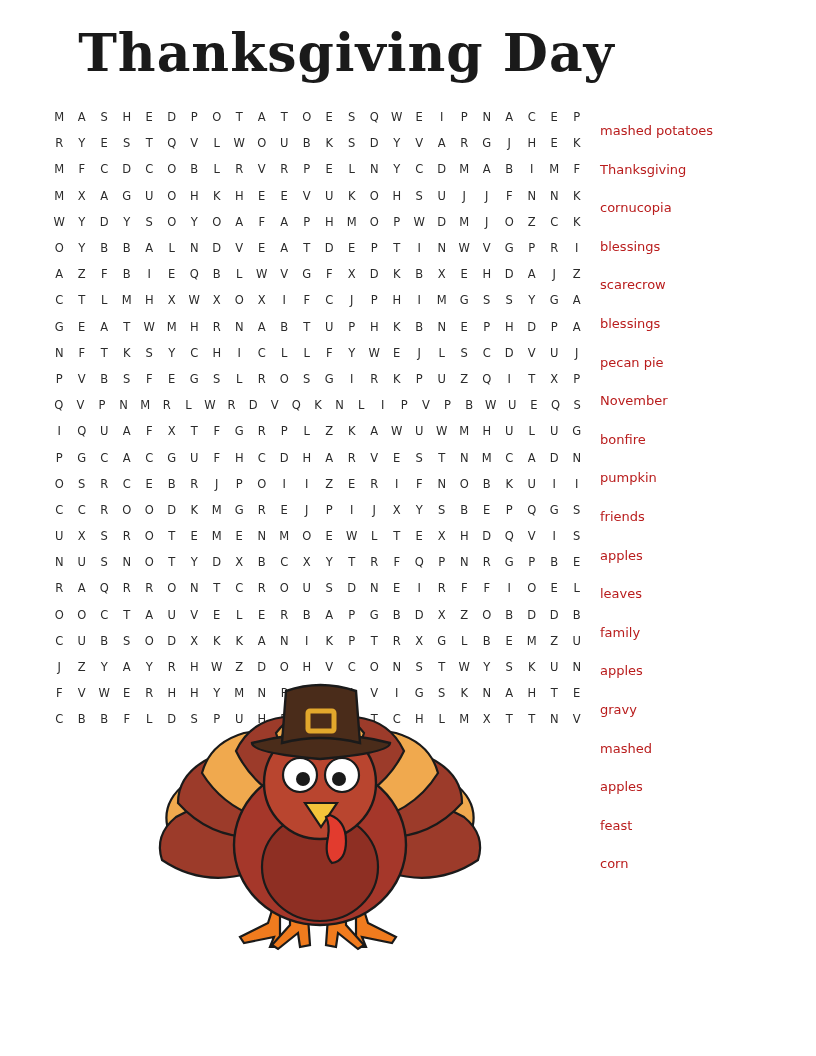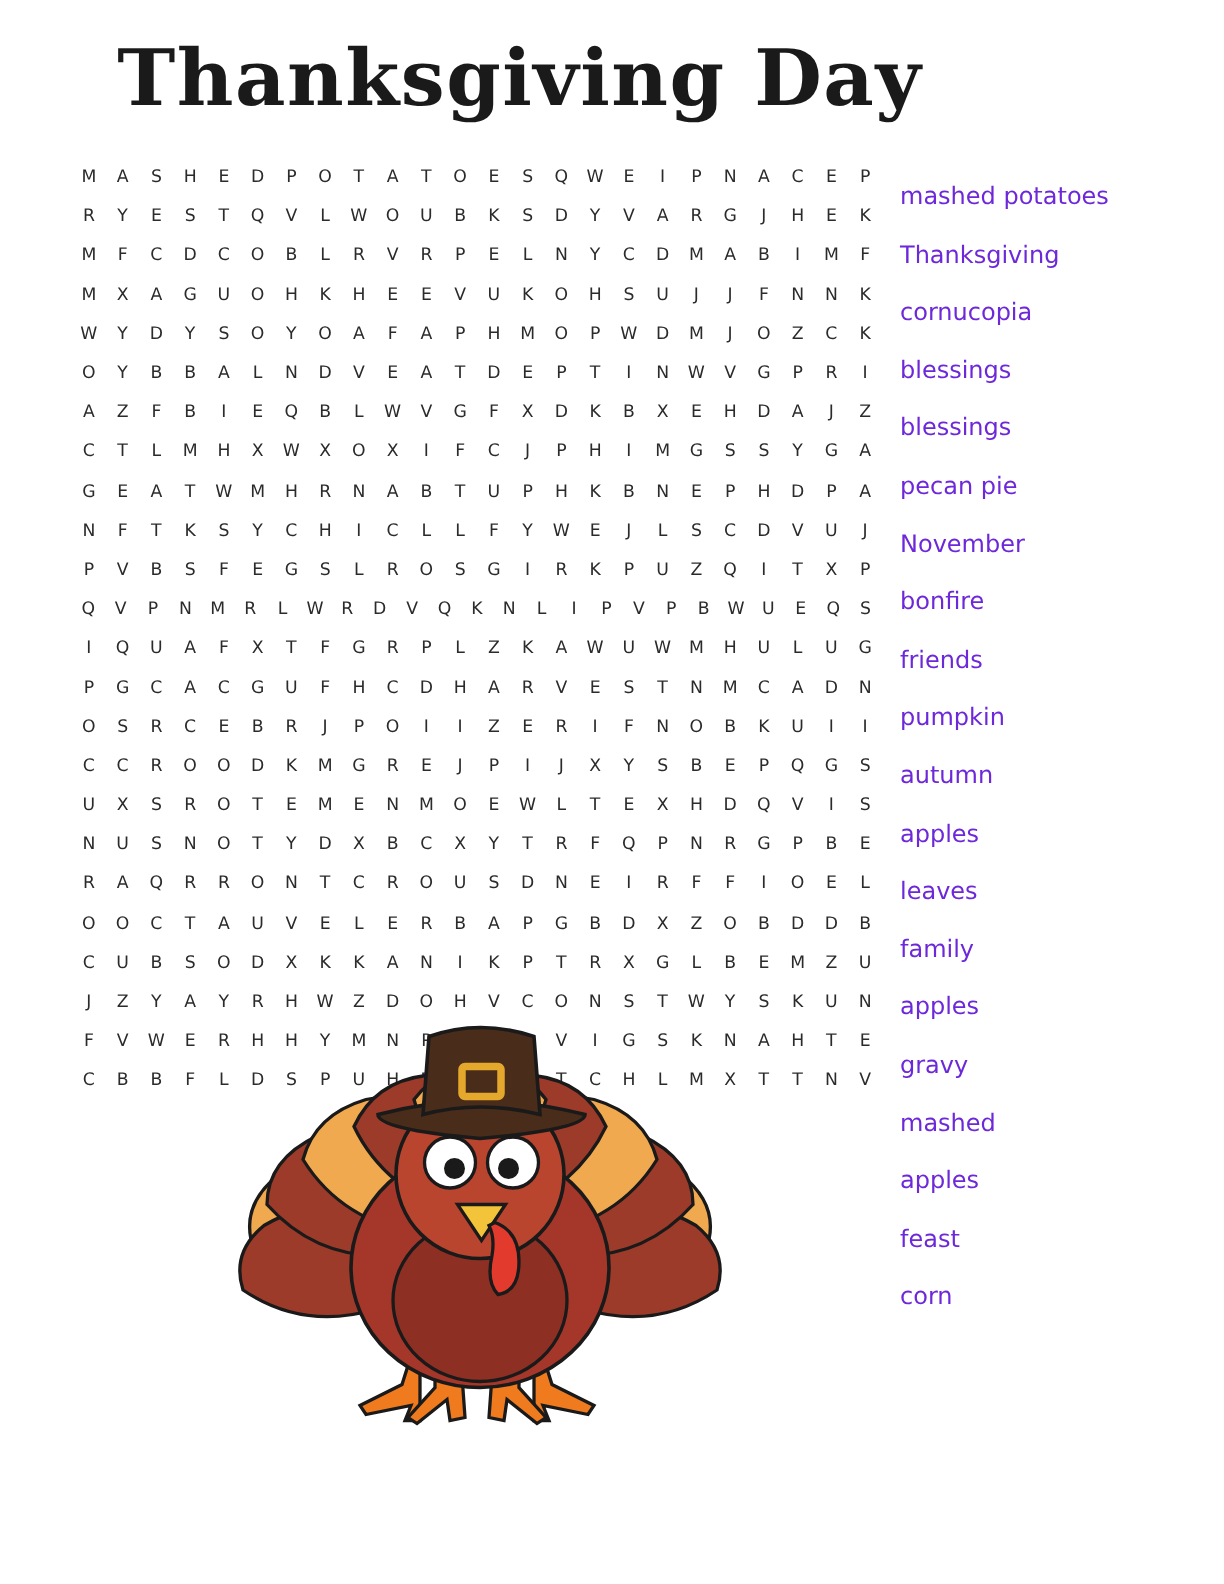--- a/index.html
+++ b/index.html
@@ -57,22 +57,22 @@
   }
   
   #wordlist {
     position: absolute;
     left: 600px;
     top: 112px;
     width: 200px;
   }
   .word {
     font-family: "DejaVu Sans", sans-serif;
-    font-size: 16px;
-    color: #6d28d9;
+    font-size: 13px;
+    color: #b91c1c;
     line-height: 38.6px;
     white-space: nowrap;
   }
   
   #turkey {
     position: absolute;
     left: 140px;
     top: 655px;
     width: 360px;
     height: 300px;
@@ -711,27 +711,27 @@
         <span class="grid-cell">N</span>
         <span class="grid-cell">V</span>
       </div>
     </div>
 
   <div id="wordlist">
       <div class="word">mashed potatoes</div>
       <div class="word">Thanksgiving</div>
       <div class="word">cornucopia</div>
       <div class="word">blessings</div>
+      <div class="word">scarecrow</div>
       <div class="word">blessings</div>
       <div class="word">pecan pie</div>
       <div class="word">November</div>
       <div class="word">bonfire</div>
+      <div class="word">pumpkin</div>
       <div class="word">friends</div>
-      <div class="word">pumpkin</div>
-      <div class="word">autumn</div>
       <div class="word">apples</div>
       <div class="word">leaves</div>
       <div class="word">family</div>
       <div class="word">apples</div>
       <div class="word">gravy</div>
       <div class="word">mashed</div>
       <div class="word">apples</div>
       <div class="word">feast</div>
       <div class="word">corn</div>
     </div>

